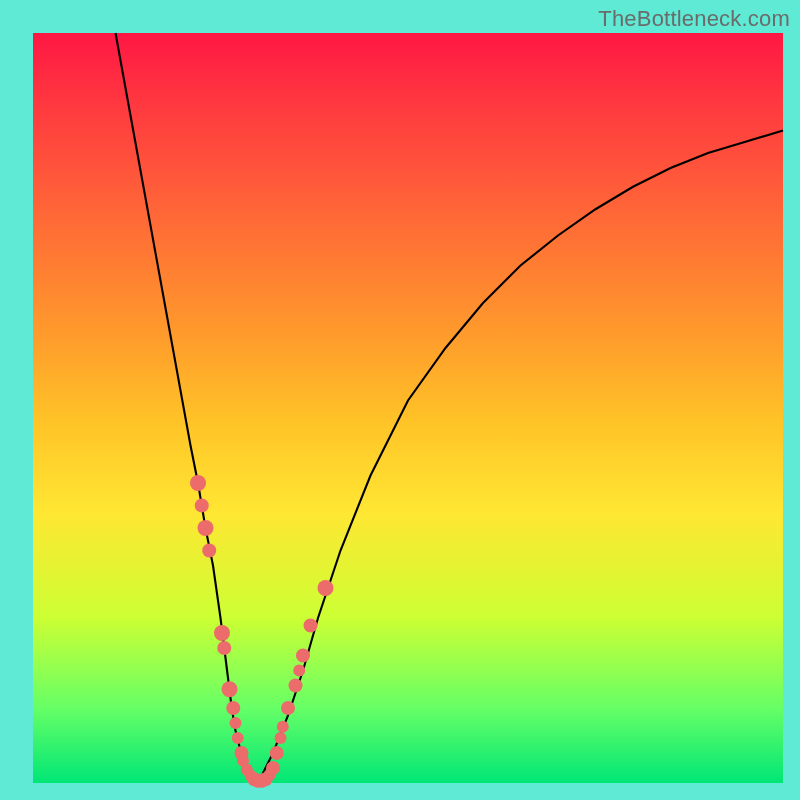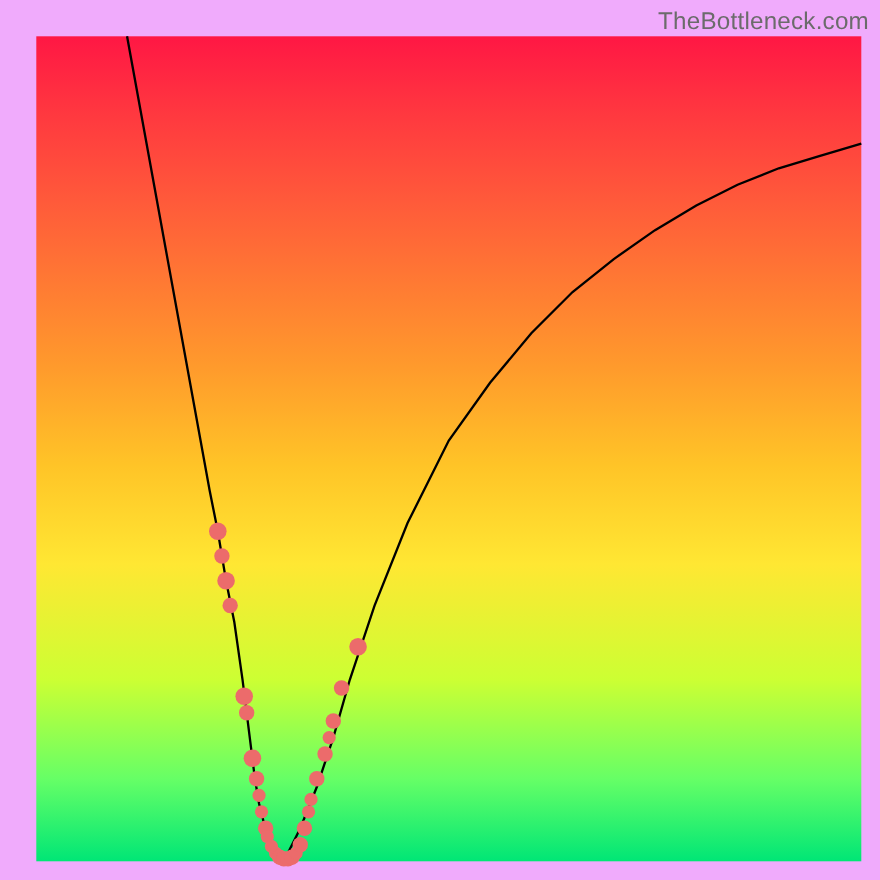--- a/index.html
+++ b/index.html
@@ -7,21 +7,21 @@
     padding: 0;
     width: 800px;
     height: 800px;
     background: #000;
     overflow: hidden;
     font-family: Arial, Helvetica, sans-serif;
   }
   .frame {
     position: absolute;
     inset: 0;
-    background: #f0abfc;
+    background: #5eead4;
   }
   .plot {
     position: absolute;
     left: 33px;
     top: 33px;
     width: 750px;
     height: 750px;
     
     background: linear-gradient(
       to bottom,

